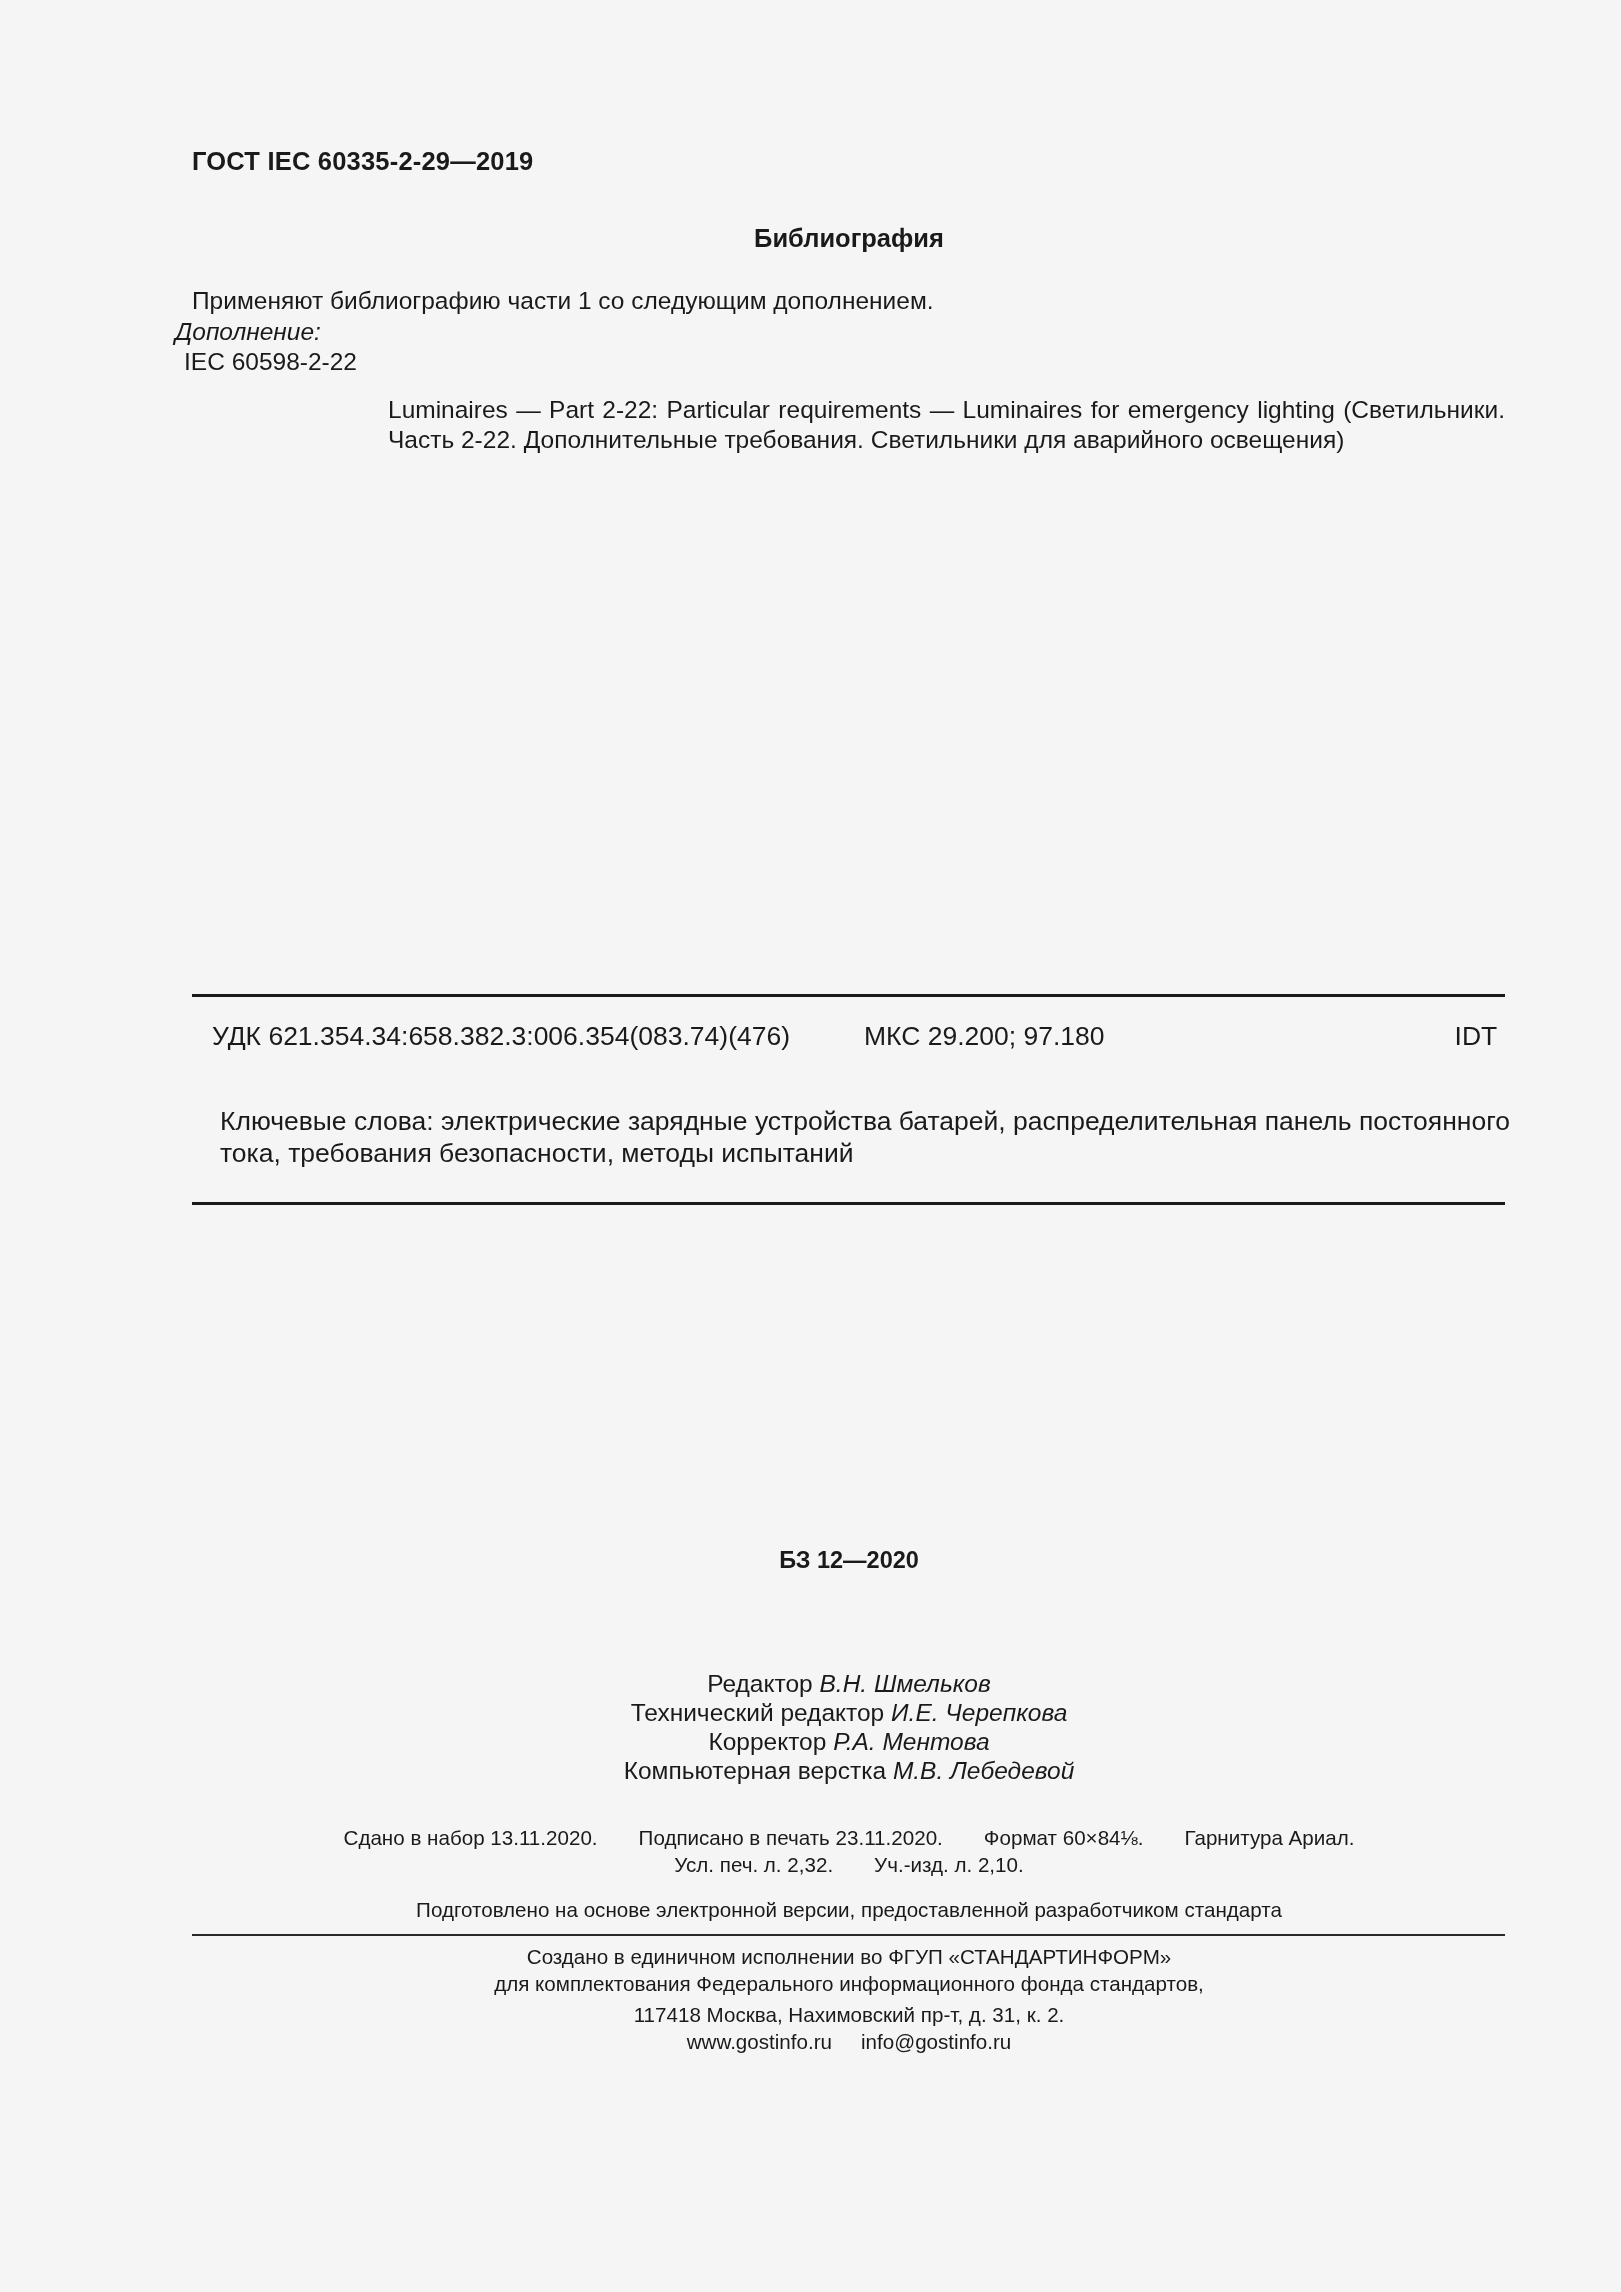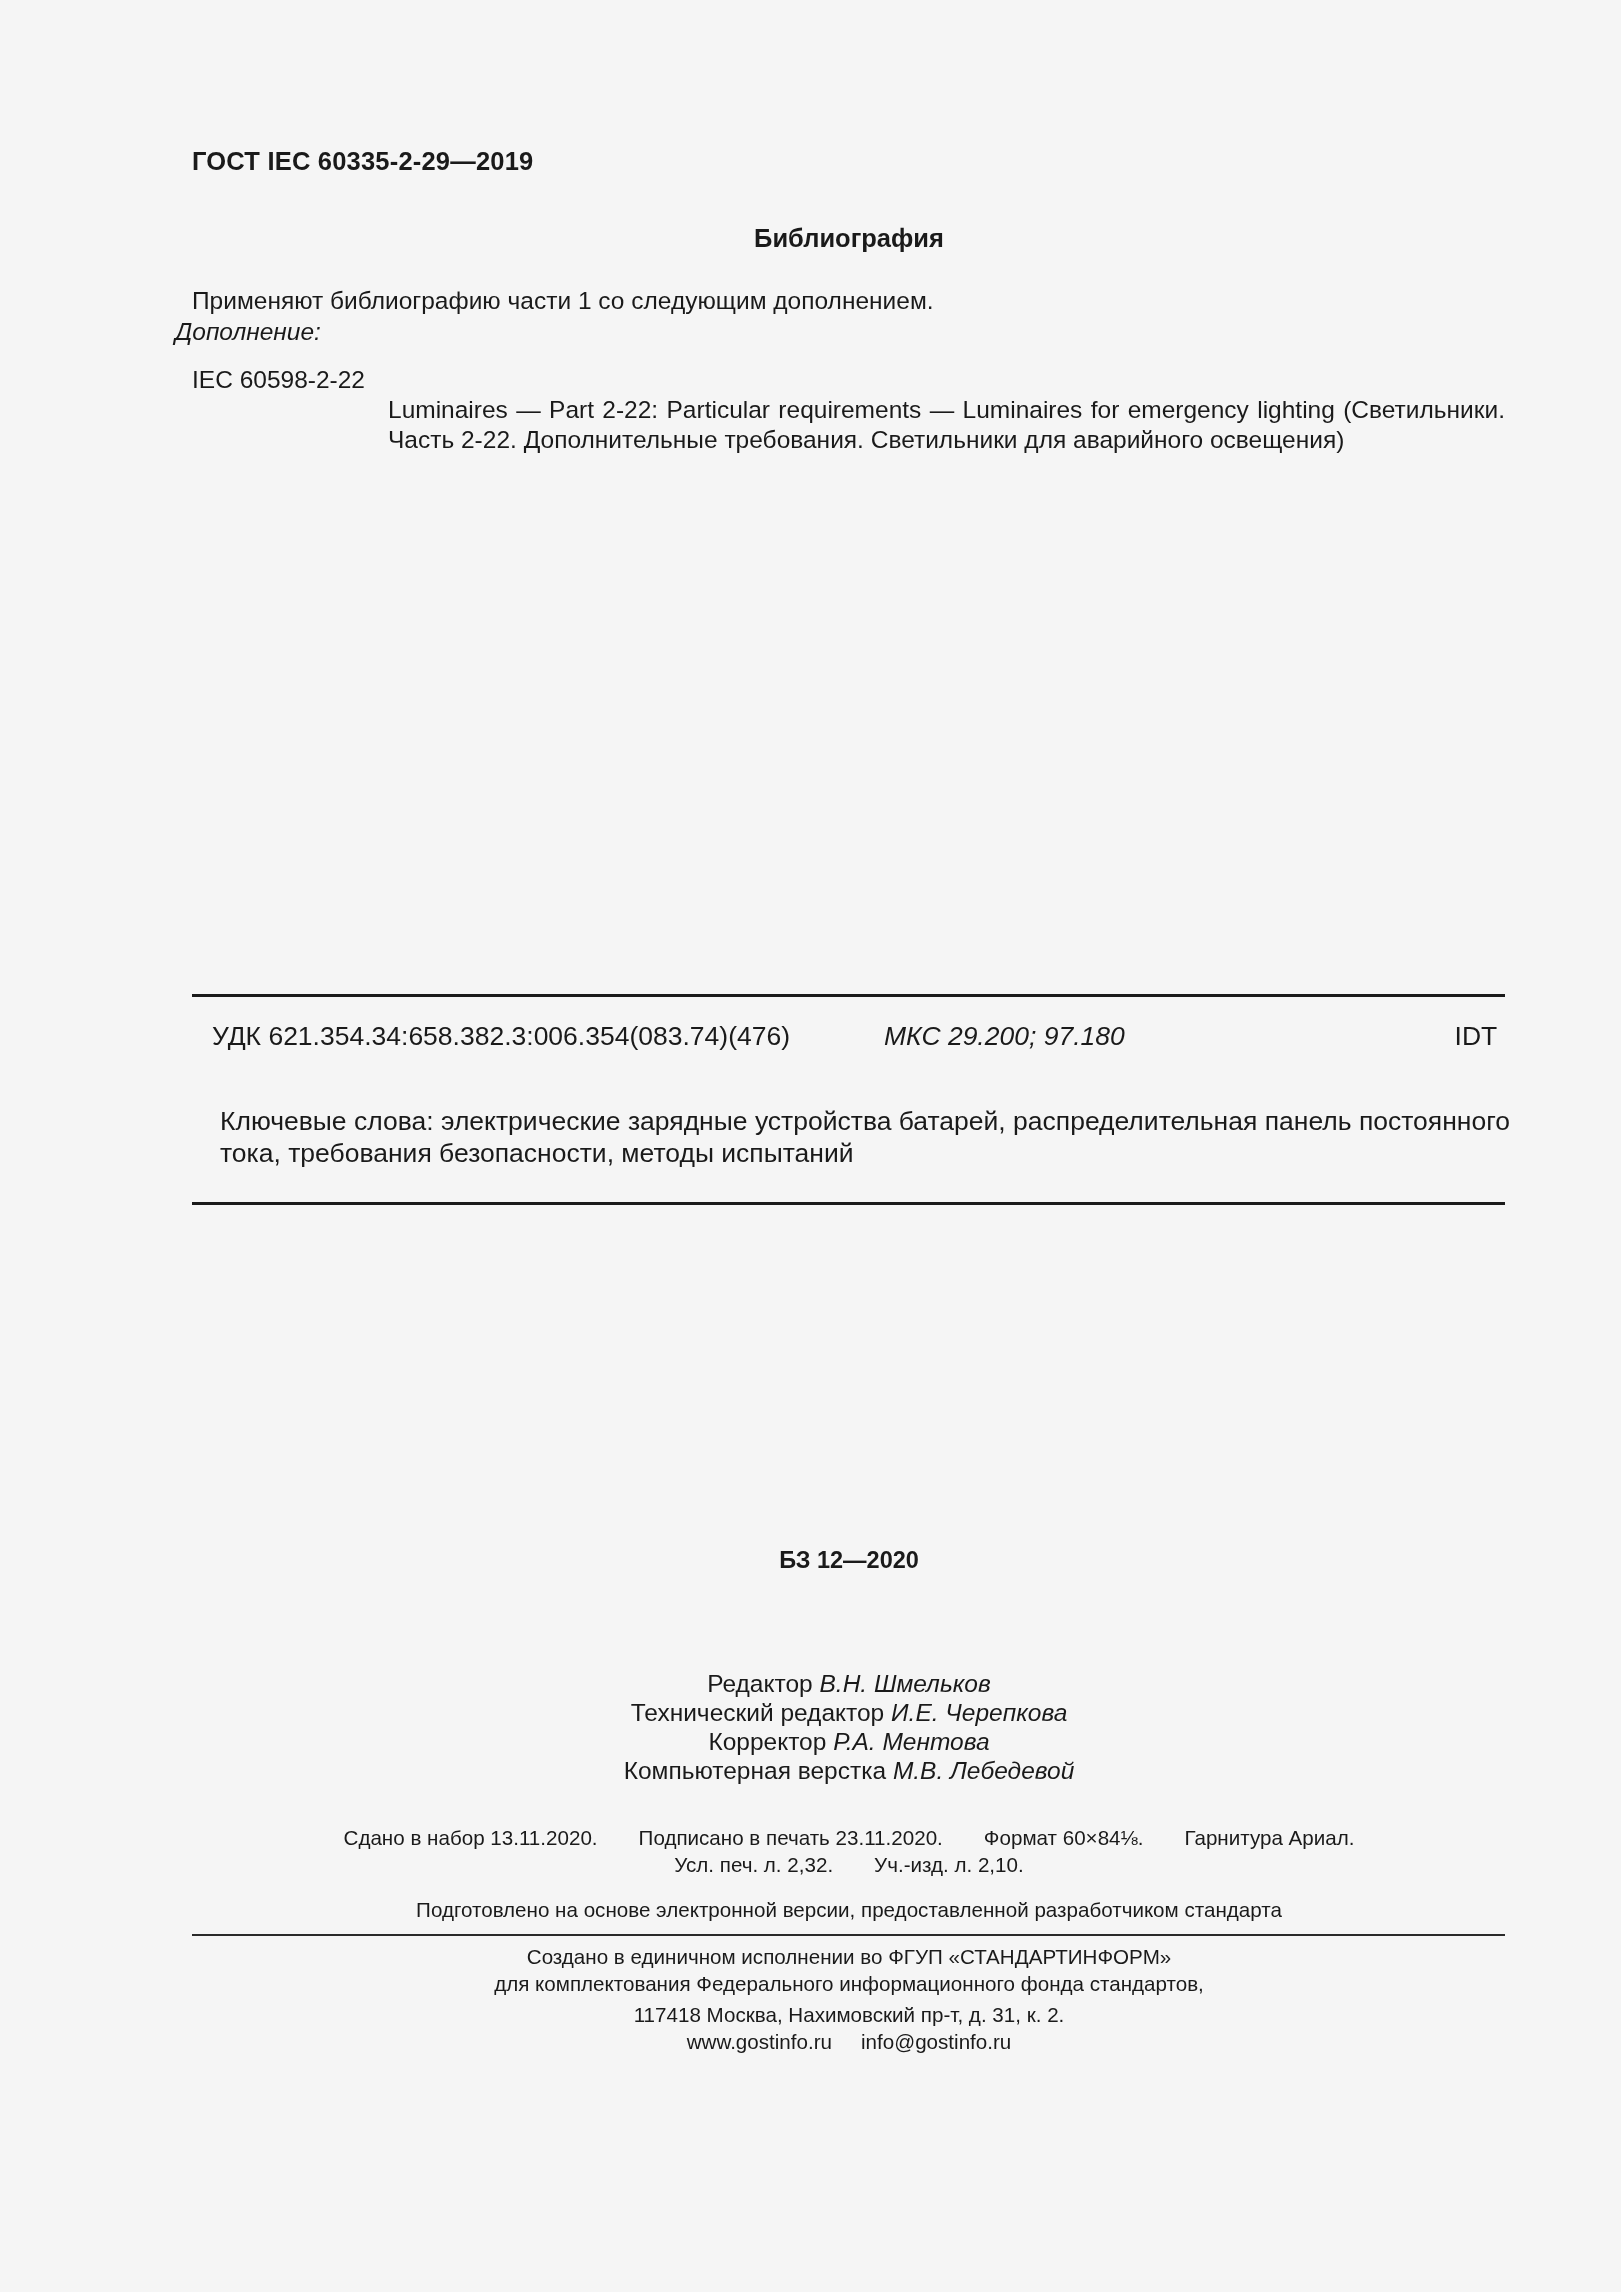--- a/index.html
+++ b/index.html
@@ -25,41 +25,41 @@
       left: 0; width: 1698px; top: 224px;
       text-align: center;
       font-size: 25.5px; font-weight: bold;
     }
     .body-text {
       font-size: 24.5px;
       line-height: 30px;
     }
     .intro { left: 192px; top: 286px; }
     .addition { left: 175px; top: 317px; font-style: italic; }
-    .ref-code { left: 192px; top: 347px; margin-top: 18px; }
+    .ref-code { left: 184px; top: 347px; }
     .ref-desc {
       left: 388px; top: 347px; width: 1117px;
       text-align: justify;
       text-align-last: left;
       margin-top: 48px;
     }
     .rule-thick {
       left: 192px; width: 1313px; height: 2.9px;
       background: #1a1a1a;
     }
     .rule-thin {
       left: 192px; width: 1313px; height: 2px;
       background: #2a2a2a;
     }
     .meta-row {
       left: 192px; top: 1021px; width: 1313px;
       font-size: 26.5px;
     }
     .udk { position: absolute; left: 0; top: 0; white-space: nowrap; margin-left: 20px; }
-    .mks { position: absolute; left: 692px; top: 0; white-space: nowrap; font-style: italic; }
+    .mks { position: absolute; left: 672px; top: 0; white-space: nowrap; }
     .idt { position: absolute; right: 7.8px; top: 0; white-space: nowrap; }
     .keywords {
       left: 192px; top: 1105px; width: 1313px;
       font-size: 26.5px; line-height: 32px; margin-left: 28px;
     }
     .bz {
       left: 0; width: 1698px; top: 1547px;
       text-align: center;
       font-size: 23.5px; font-weight: bold;
     }

